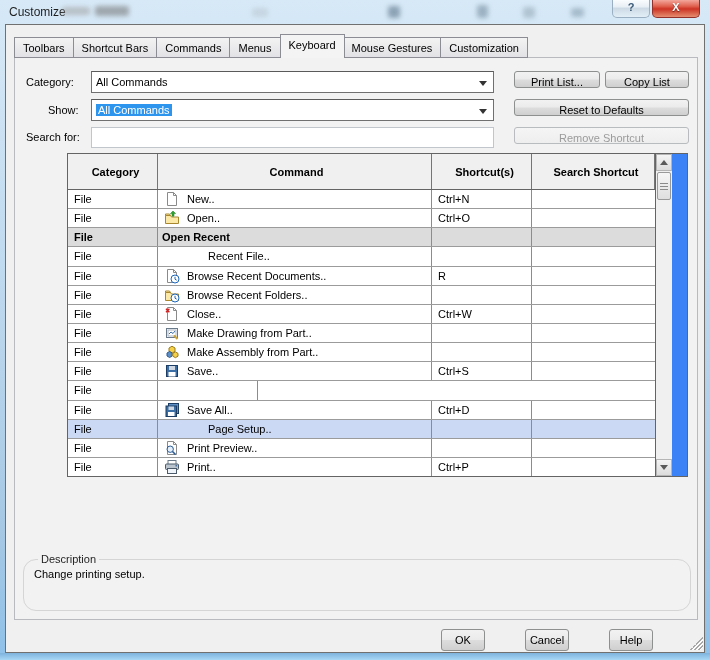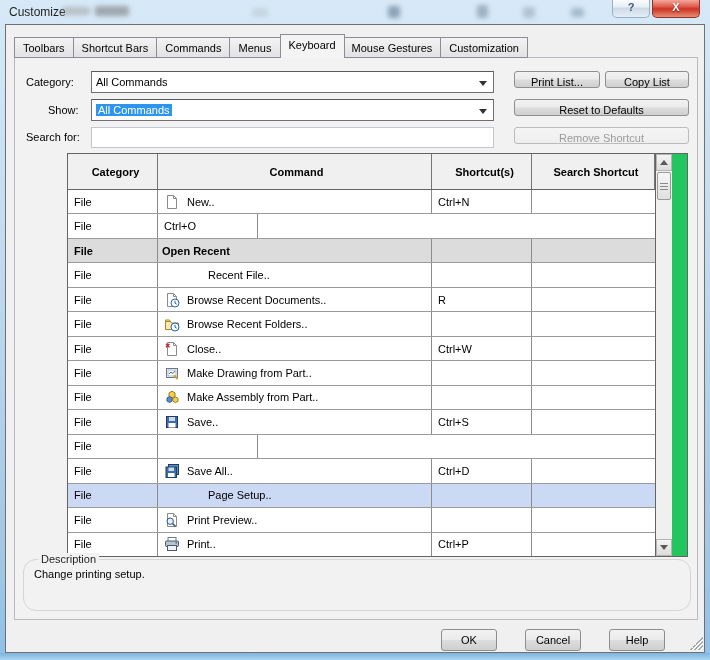--- a/index.html
+++ b/index.html
@@ -49,22 +49,22 @@
   .textinput { position:absolute; left:85px; width:403px; height:21px; background:#fff;
     border:1px solid #c0c6cc; padding:0 4px; font-family:"Liberation Sans",sans-serif; font-size:11px; }
 
   .btn { position:absolute; height:17px; border:1px solid #8e8f8f; border-radius:3px;
     background:linear-gradient(180deg,#f2f2f2 0%,#ebebeb 48%,#dddddd 52%,#cfcfcf 100%);
     text-align:center; line-height:21px; cursor:default; }
   .btn.disabled { border-color:#b8bcbf; color:#9b9b9b;
     background:linear-gradient(180deg,#f5f5f5,#eeeeee); }
 
   
-  .grid { position:absolute; left:61px; top:128px; width:621px; height:404px;
-    border:1px solid #646464; background:#22c55e; display:flex; }
+  .grid { position:absolute; left:61px; top:128px; width:621px; height:324px;
+    border:1px solid #646464; background:#3b82f6; display:flex; }
   .grid-main { width:587px; display:flex; flex-direction:column; }
   .g-header { display:flex; height:36px; background:#f0f0f0; border-bottom:1px solid #646464; }
   .g-header .hc { font-weight:bold; display:flex; align-items:center; justify-content:center;
     border-right:1px solid #757575; }
   .g-body { flex:1; display:flex; flex-direction:column; }
   .g-row { flex:1; display:flex; border-bottom:1px solid #9b9b9b; background:#fff; cursor:default; }
   .g-row:last-child { border-bottom:none; }
   .g-row.group { background:#dcdcdc; font-weight:bold; }
   .g-row.selected { background:#ccd9f5; }
   .gc { display:flex; align-items:center; border-right:1px solid #8c8c8c; overflow:hidden; white-space:nowrap; }
@@ -92,21 +92,21 @@
     align-items:center; justify-content:center; gap:2px; }
   .sb-thumb i { display:block; width:8px; height:1px; background:#8a8a8a; }
 
   
   .groupbox { position:absolute; left:17px; top:534px; width:668px; height:52px;
     border:1px solid #d5d5d5; border-radius:13px; }
   .groupbox-label { position:absolute; left:14px; top:-7px; background:#f2f2f2; padding:0 3px; color:#1f1f1f; }
   .groupbox-text { position:absolute; left:10px; top:8px; }
 
   
-  .footer-btn { position:absolute; top:604px; width:56px; height:22px; }
+  .footer-btn { position:absolute; top:604px; width:44px; height:22px; }
   .resize-grip { position:absolute; left:684px; top:612px; width:13px; height:13px;
     background:
       linear-gradient(135deg, transparent 50%, #a8a8a8 50%, #a8a8a8 57%, #fdfdfd 57%, #fdfdfd 64%, transparent 64%),
       linear-gradient(135deg, transparent 64%, #a8a8a8 64%, #a8a8a8 71%, #fdfdfd 71%, #fdfdfd 78%, transparent 78%),
       linear-gradient(135deg, transparent 78%, #a8a8a8 78%, #a8a8a8 85%, #fdfdfd 85%, #fdfdfd 92%, transparent 92%);
     cursor:nwse-resize; }
 </style>
 </head>
 <body>
 
@@ -197,20 +197,30 @@
                 <span>Ctrl+N</span>
               </div>
         <div class="gc c-ss">
                 <span></span>
               </div>
       </div>
             <div class="g-row">
         <div class="gc c-cat">
                 <span>File</span>
               </div>
+        <div class="gc c-cmd">
+          <span class="cmd-icon">
+                  <svg viewBox="0 0 16 16" xmlns="http://www.w3.org/2000/svg">
+                    <path d="M1.5 5.5h5l1 1.5h7v6.5h-13z" fill="#fce9a8" stroke="#a8872e"></path>
+                    <path d="M1.5 5.5v-1.5h4l1 1.5z" fill="#fce9a8" stroke="#a8872e"></path>
+                    <path d="M9 1l-2.6 2.6h1.6v2.6h2V3.6h1.6z" fill="#2fa52f" stroke="#1c7a1c" stroke-width=".5"></path>
+                  </svg>
+                </span>
+          <span>Open..</span>
+        </div>
         <div class="gc c-sc">
                 <span>Ctrl+O</span>
               </div>
         <div class="gc c-ss">
                 <span></span>
               </div>
       </div>
             <div class="g-row group">
         <div class="gc c-cat">
                 <span>File</span>

